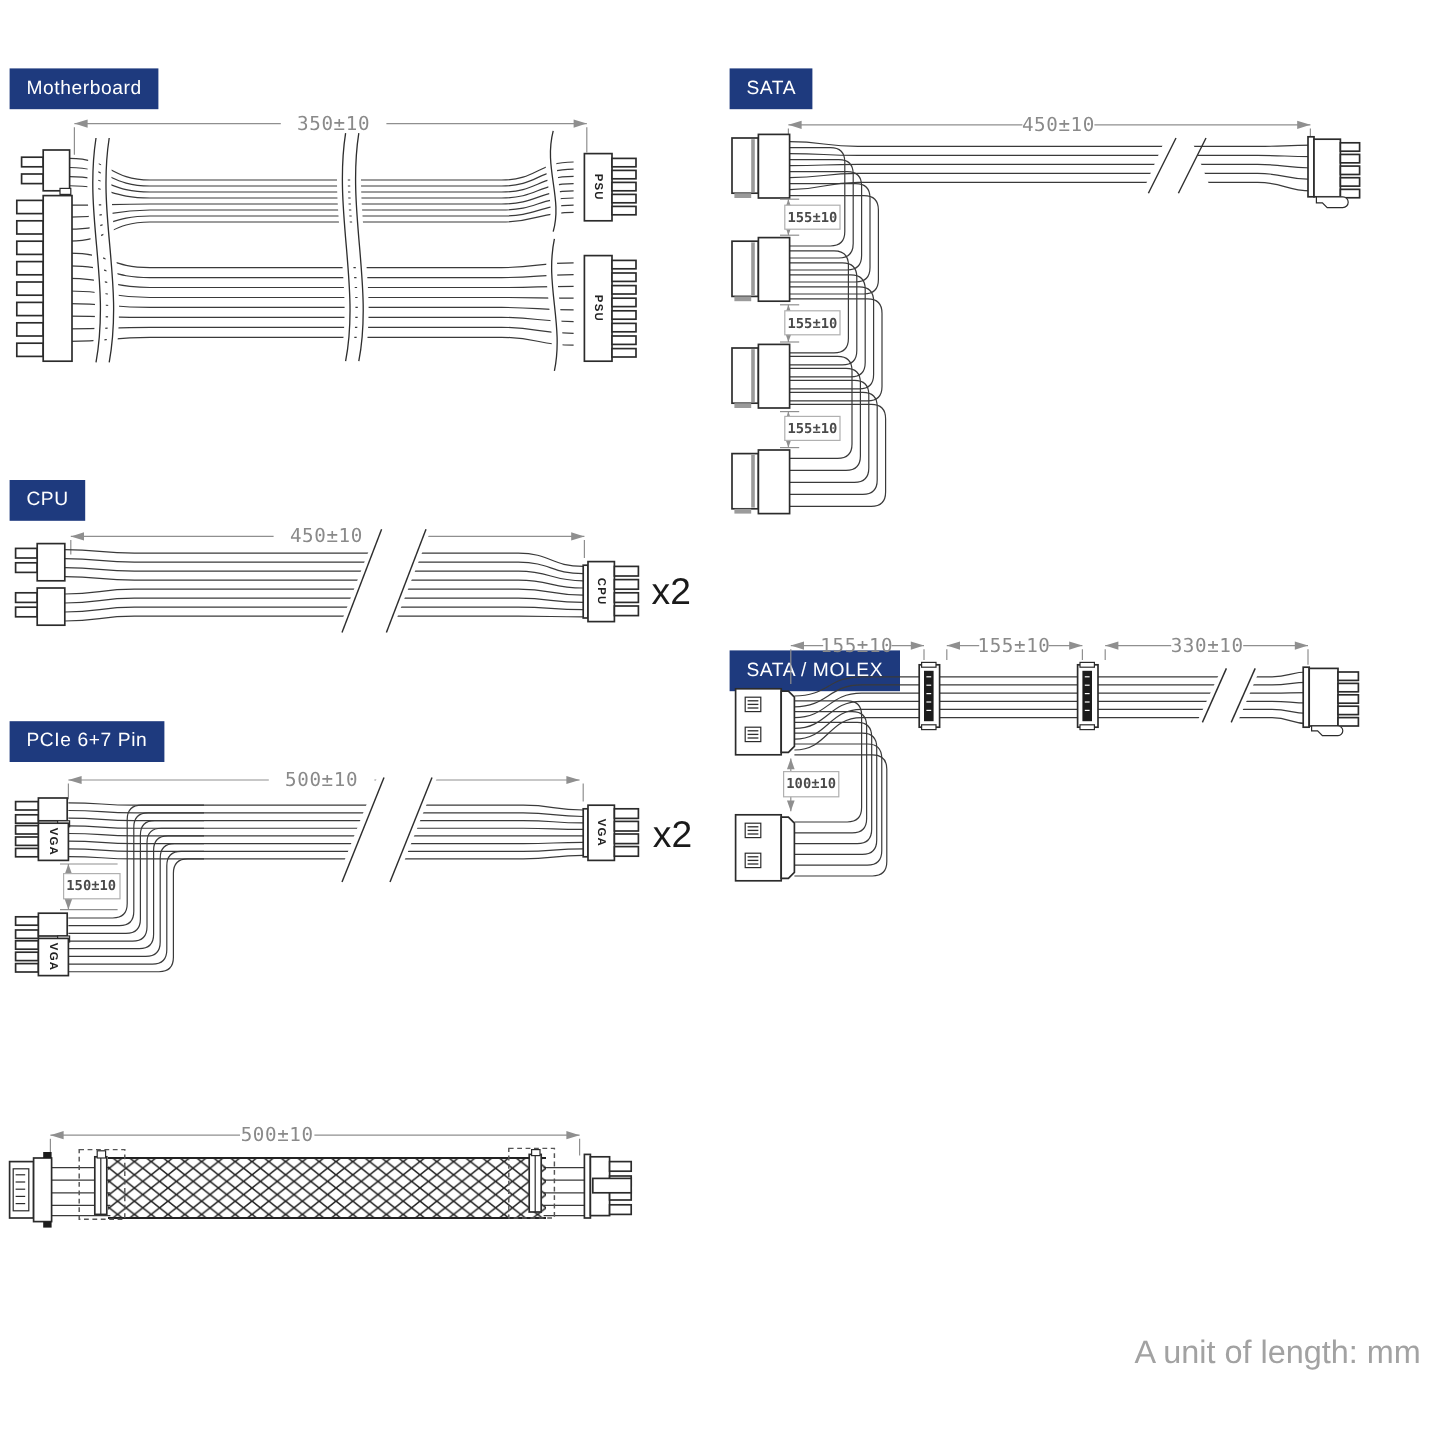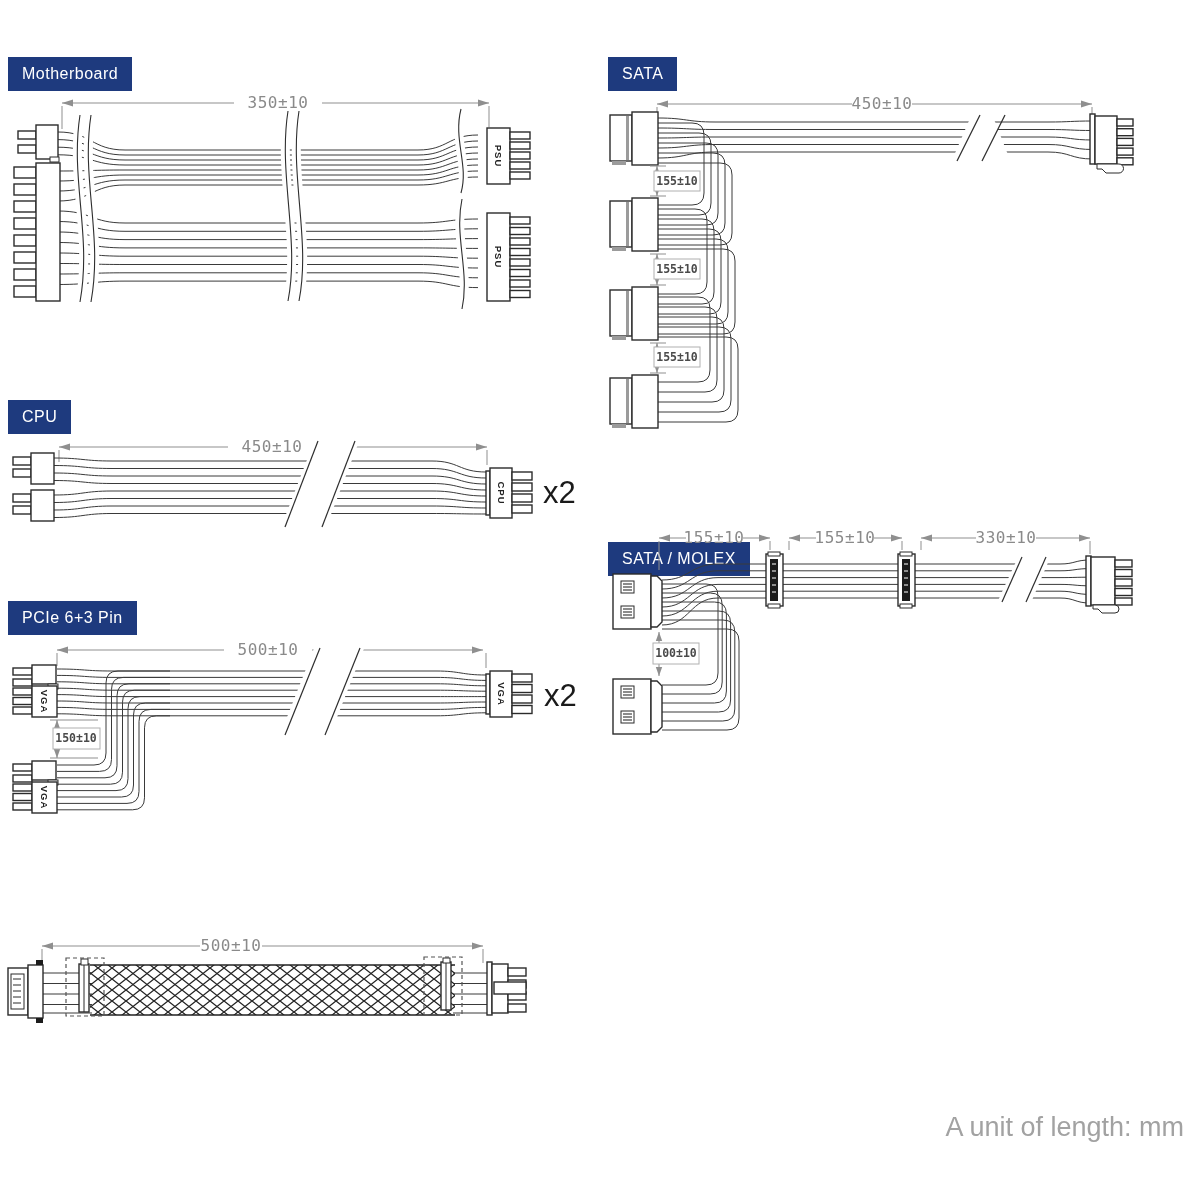--- a/index.html
+++ b/index.html
@@ -27,21 +27,21 @@
 </style>
 </head>
 <body>
 
 <div id="canvas">
 
   <div class="tag" style="left:8px;top:57px;">Motherboard</div>
   <div class="tag" style="left:608px;top:57px;text-align:right;">SATA</div>
   <div class="tag" style="left:8px;top:400px;">CPU</div>
   <div class="tag" style="left:608px;top:502px;margin-top:40px;">SATA / MOLEX</div>
-  <div class="tag" style="left:8px;top:601px;">PCIe 6+3 Pin</div>
+  <div class="tag" style="left:8px;top:601px;">PCIe 6+7 Pin</div>
 
   <svg style="left:0;top:95px;" width="560" height="222">
     <g>
       <line class="dimline" x1="62" y1="8" x2="234" y2="8"></line>
         <line class="dimline" x1="322" y1="8" x2="489" y2="8"></line>
       <path class="dimarrow" d="M62,8 L73,4.6 73,11.4 Z"></path>
         <path class="dimarrow" d="M489,8 L478,4.6 478,11.4 Z"></path>
       <line class="dimline" x1="62" y1="11" x2="62" y2="34"></line>
         <line class="dimline" x1="489" y1="11" x2="489" y2="32"></line>
       <text class="dimtext" x="278" y="13" text-anchor="middle">350±10</text>

